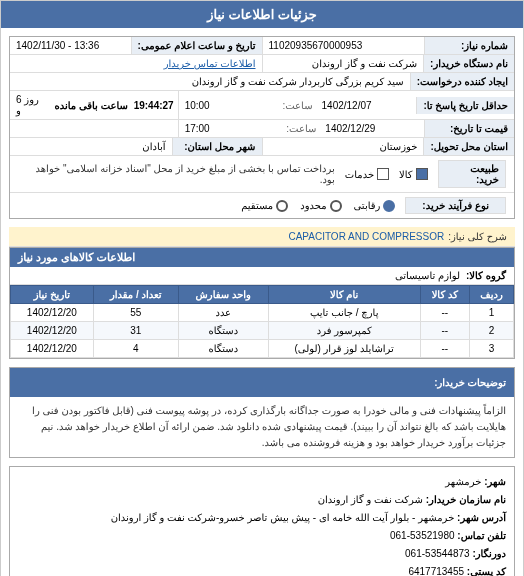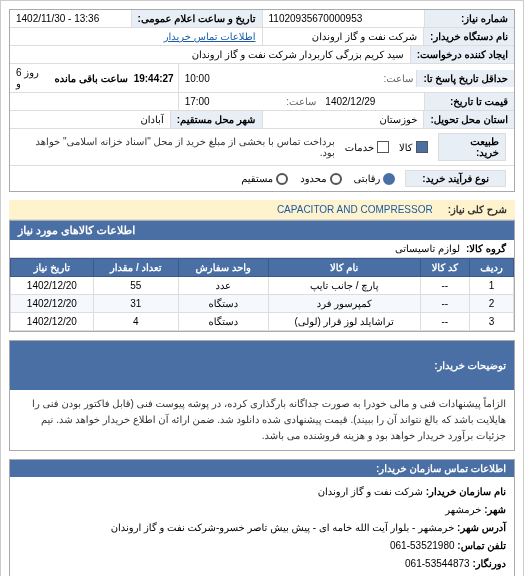--- a/index.html
+++ b/index.html
@@ -97,24 +97,23 @@
     .subject-row {
       background: #fff3cd;
       padding: 4px 8px;
       border-bottom: 1px solid #ddd;
       font-size: 10px;
       display: flex;
       gap: 4px;
       align-items: center;
     }
     .subject-label {
-      font-weight: bold;
+      font-weight: normal;
       color: #333;
       white-space: nowrap;
-      margin-left: 11px;
     }
     .subject-value {
       color: #1a5ca8;
     }
     .group-row {
       display: flex;
       align-items: center;
       padding: 3px 8px;
       border-bottom: 1px solid #ddd;
       font-size: 10px;
@@ -140,21 +139,21 @@
       background: #f5f8fc;
     }
     .desc-box {
       border: 1px solid #aaa;
       margin-bottom: 8px;
       font-size: 10px;
     }
     .desc-title {
       background: #4a6fa5;
       color: #fff;
-      padding: 19px 8px;
+      padding: 9px 8px;
       font-weight: bold;
     }
     .desc-content {
       padding: 6px 8px;
       line-height: 1.6;
       color: #333;
     }
     .contact-section {
       border: 1px solid #aaa;
       margin-bottom: 8px;
@@ -172,20 +171,23 @@
     }
     .contact-bold {
       font-weight: bold;
     }
   </style>
 </head>
 <body>
 
 <div class="page">
 
+  <div class="header-bar">
+    <span>جزئیات اطلاعات نیاز</span>
+  </div>
 
   <div class="main-content">
 
     <div class="section-box">
 
       <div style="display:flex; border-bottom:1px solid #ddd;">
         <div style="display:flex; align-items:center; flex:1; border-left:1px solid #ddd;">
           <div class="info-label">شماره نیاز:</div>
           <div class="info-value" style="direction:ltr;">11020935670000953</div>
         </div>
@@ -206,20 +208,21 @@
       </div>
 
       <div style="display:flex; align-items:center; border-bottom:1px solid #ddd;">
         <div class="info-label">ایجاد کننده درخواست:</div>
         <div class="info-value">سید کریم بزرگی کاربردار شرکت نفت و گاز اروندان</div>
       </div>
 
       <div style="display:flex; border-bottom:1px solid #ddd;">
         <div style="display:flex; align-items:center; flex:2; border-left:1px solid #ddd;">
           <div class="info-label">حداقل تاریخ پاسخ تا:</div>
+          <div class="info-value" style="direction:ltr;">1402/12/07</div>
           <div style="padding:3px 3px; font-size:10px; color:#666;">ساعت:</div>
           <div class="info-value" style="direction:ltr;">10:00</div>
         </div>
         <div style="display:flex; align-items:center; flex:1;">
           <div style="padding:3px 4px; font-size:10px; font-weight:bold;">
             <span>19:44:27</span>
             <span style="margin-right:3px;">ساعت باقی مانده</span>
           </div>
           <div class="info-value" style="direction:ltr;">
             <span>6</span>
@@ -237,21 +240,21 @@
         </div>
         <div style="flex:1;"></div>
       </div>
 
       <div style="display:flex; border-bottom:1px solid #ddd;">
         <div style="display:flex; align-items:center; flex:1; border-left:1px solid #ddd;">
           <div class="info-label">استان محل تحویل:</div>
           <div class="info-value">خوزستان</div>
         </div>
         <div style="display:flex; align-items:center; flex:1;">
-          <div class="info-label">شهر محل مستقیم:</div>
+          <div class="info-label">شهر محل استان:</div>
           <div class="info-value">آبادان</div>
         </div>
       </div>
 
       <div style="display:flex; align-items:center; padding:4px 8px; border-bottom:1px solid #ddd; gap:10px; font-size:10px;">
         <div style="font-weight:bold; background:#e8eef5; padding:2px 6px; border:1px solid #ddd;">طبیعت خرید:</div>
         <div class="checkboxes">
           <div class="checkbox-item">
             <div class="checkbox-box checked"></div>
             <span>کالا</span>
@@ -334,31 +337,30 @@
           </tbody>
       </table>
     </div>
 
     <div class="desc-box">
       <div class="desc-title">توضیحات خریدار:</div>
       <div class="desc-content">الزاماً پیشنهادات فنی و مالی خودرا به صورت جداگانه بارگذاری کرده، در پوشه پیوست فنی (قابل فاکتور بودن فنی را هایلایت باشد که بالغ نتواند آن را ببیند). قیمت پیشنهادی شده دانلود شد. ضمن ارائه آن اطلاع خریدار خواهد شد. نیم جزئیات برآورد خریدار خواهد بود و هزینه فروشنده می باشد.</div>
     </div>
 
     <div class="contact-section">
-      <div class="contact-title">اطلاعات تماس سازمان خریدار:</div>
       <div class="contact-content">
+        <div>
+          <span class="contact-bold">شهر:</span>
+          <span>خرمشهر</span>
+        </div>
         <div>
           <span class="contact-bold">نام سازمان خریدار:</span>
           <span>شرکت نفت و گاز اروندان</span>
         </div>
         <div>
-          <span class="contact-bold">شهر:</span>
-          <span>خرمشهر</span>
-        </div>
-        <div>
           <span class="contact-bold">آدرس شهر:</span>
           <span>خرمشهر - بلوار آیت الله خامه ای - پیش بیش تاصر خسرو-شرکت نفت و گاز اروندان</span>
         </div>
         <div>
           <span class="contact-bold">تلفن تماس:</span>
           <span>53521980-061</span>
         </div>
         <div>
           <span class="contact-bold">دورنگار:</span>
           <span>53544873-061</span>

